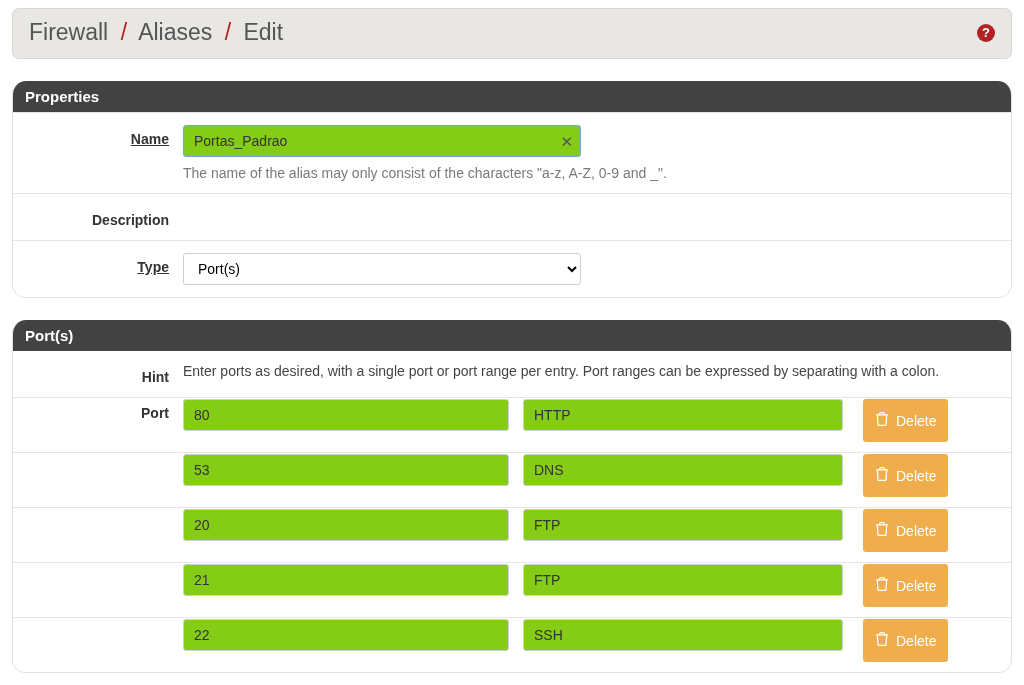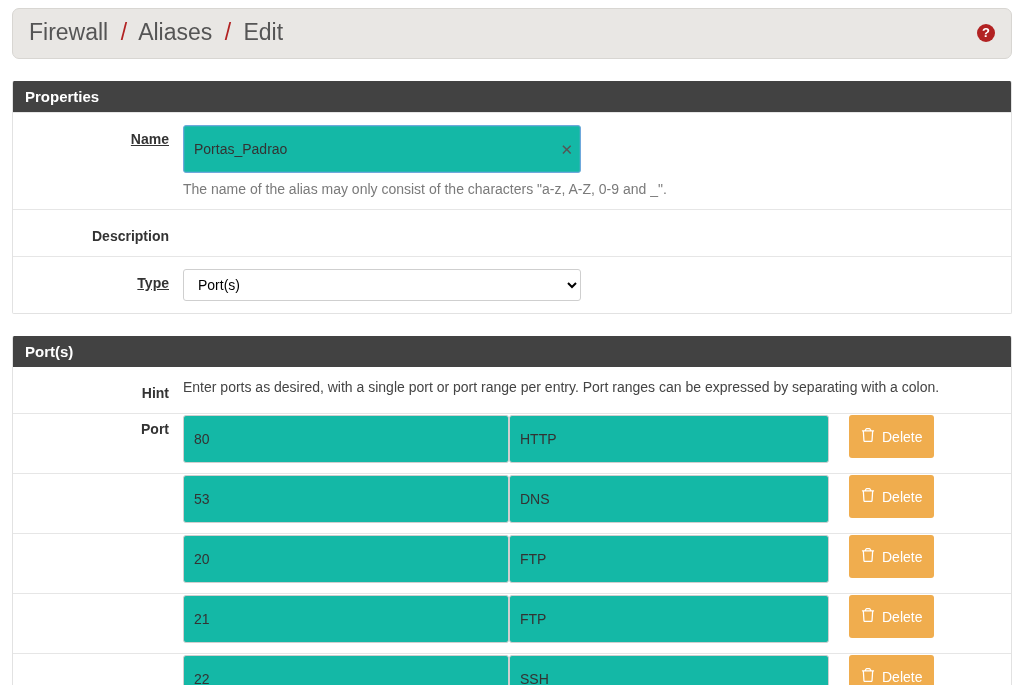--- a/index.html
+++ b/index.html
@@ -31,21 +31,21 @@
   .crumbs{font-size:23px;color:#555;}
   .crumbs .crumb{color:#555;}
   .crumbs .sep{color:var(--red);padding:0 6px;}
   .help-circle{
     width:18px;height:18px;border-radius:50%;
     background:var(--red);color:#fff;
     display:flex;align-items:center;justify-content:center;
     font-size:13px;font-weight:700;
     cursor:pointer;
   }
-  .panel{margin-top:22px;border-radius:2px;overflow:hidden;border:1px solid #e2e2e2;border-top:none;}
+  .panel{margin-top:22px;border-radius:14px;overflow:hidden;border:1px solid #e2e2e2;border-top:none;}
   .panel-heading{
     background:var(--panel-header);color:var(--panel-header-text);
     font-weight:700;font-size:15px;padding:7px 12px;
   }
   .form-row{
     display:flex;align-items:flex-start;
     border-top:1px solid var(--row-border);
     padding:12px 10px 12px 0;
     background:#fff;
   }
@@ -56,28 +56,28 @@
     font-weight:700;
     color:var(--label);
     padding-top:6px;
     padding-right:14px;
     box-sizing:border-box;
   }
   .form-label .is-link{ text-decoration:underline; }
   .form-body{flex:1;}
   .input-wrap{position:relative;display:inline-block;}
   .text-input{
-    height:48px;box-sizing:border-box;
+    height:32px;box-sizing:border-box;
     border:1px solid var(--input-border);
     border-radius:3px;
     padding:4px 28px 4px 10px;
     font-size:14px;color:#333;
     width:398px;
     outline:none;
-    background:#14b8a6;
+    background:#84cc16;
   }
   .text-input.focused{border-color:var(--input-focus);box-shadow:0 0 0 1px rgba(111,168,220,.25) inset;}
   .text-input::placeholder{color:#aaa;}
   .clear-x{
     position:absolute;right:8px;top:50%;transform:translateY(-50%);
     font-size:15px;color:#555;cursor:pointer;line-height:1;
   }
   .select{
     height:32px;width:398px;
     border:1px solid var(--input-border);border-radius:3px;
@@ -87,21 +87,21 @@
   .hint-row{padding:12px 10px 12px 0;display:flex;}
   .hint-row .form-body{color:#444;}
   .ports-rows{background:#fff;}
   .port-row{
     display:flex;align-items:flex-start;
     border-top:1px solid var(--row-border);
     padding:1px 10px 10px 0;
   }
   .port-row .form-label{padding-top:6px;}
   .port-input{width:326px;padding-right:10px;}
-  .port-desc{width:320px;padding-right:10px;}
+  .port-desc{width:320px;margin-left:14px;padding-right:10px;}
   .btn{
     display:inline-flex;align-items:center;gap:7px;
     background:var(--orange);color:#fff;border:none;border-radius:3px;
     height:43px;padding:0 12px;font-size:14px;cursor:pointer;
     margin-left:20px;
   }
   .btn svg{width:14px;height:14px;fill:#fff;}
 </style>
 </head>
 <body>

